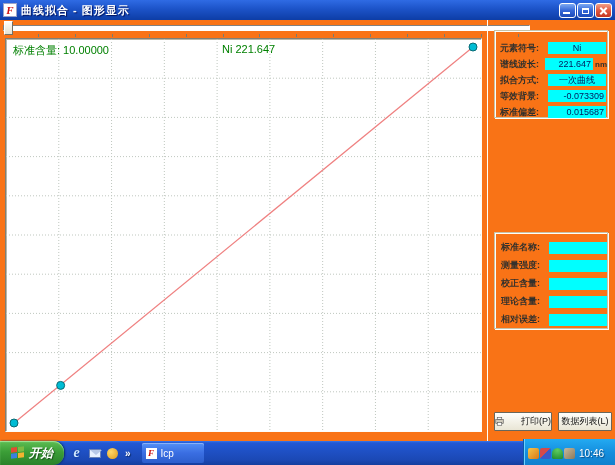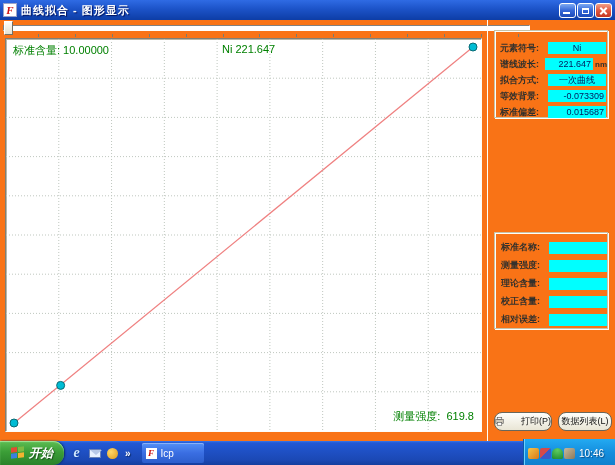--- a/index.html
+++ b/index.html
@@ -63,21 +63,21 @@
     white-space:nowrap; overflow:hidden; }
   .vbox { width:58px; height:12px; background:#00ffff; color:#002060; font-size:9px;
     line-height:12px; padding:0 2px; overflow:hidden; white-space:nowrap; }
   .vbox.center { text-align:center; } .vbox.right { text-align:right; }
   .vbox.narrow { width:50px; }
   .suffix { font-size:8px; color:#33312c; margin-left:2px; font-weight:bold; }
 
   .panel-buttons { position:absolute; top:392px; left:0; width:128px; height:20px; }
   .xp-btn { position:absolute; top:0; height:19px; font-size:9px; color:#111;
     background:linear-gradient(180deg,#fefefb,#e9e5d5);
-    border:1px solid #68675c; border-radius:8px; display:flex; align-items:center;
+    border:1px solid #68675c; border-radius:1px; display:flex; align-items:center;
     justify-content:center; gap:17px; cursor:pointer; white-space:nowrap;
     font-family:"Liberation Sans",sans-serif; }
   .btn-print { left:6px; width:58px; }
   .btn-list { left:70px; width:54px; }
 
   
   .taskbar { position:absolute; bottom:0; left:0; width:615px; height:24px;
     background:linear-gradient(180deg,#3a77e8 0%,#2258d4 8%,#1b48b4 80%,#143e9e 100%);
     display:flex; align-items:center; }
   .start-btn { width:64px; height:24px; border-radius:0 11px 11px 0;
@@ -187,21 +187,20 @@
           <line x1="0" y1="274.4" x2="475" y2="274.4" stroke="#bfc7bf" stroke-dasharray="1 2" stroke-width="1"></line>
           <line x1="0" y1="313.6" x2="475" y2="313.6" stroke="#bfc7bf" stroke-dasharray="1 2" stroke-width="1"></line>
           <line x1="0" y1="352.8" x2="475" y2="352.8" stroke="#bfc7bf" stroke-dasharray="1 2" stroke-width="1"></line>
           <line x1="8" y1="384" x2="467" y2="8" stroke="#ef8080" stroke-width="1.2"></line>
           <circle cx="8" cy="384" r="4" fill="#00bcd4" stroke="#0a6a74" stroke-width="1"></circle>
           <circle cx="54.655372700871254" cy="346.4" r="4" fill="#00bcd4" stroke="#0a6a74" stroke-width="1"></circle>
           <circle cx="467" cy="8" r="4" fill="#00bcd4" stroke="#0a6a74" stroke-width="1"></circle>
         </svg>
       <span class="chart-label lbl-ymax">标准含量: 10.00000</span>
       <span class="chart-label lbl-series">Ni 221.647</span>
-      <span class="chart-label lbl-xmax">测量强度:  619.8</span>
     </div>
 
     <div class="panel">
 
       <div class="groupbox group-fit">
         <div class="frow">
           <span class="flabel">元素符号:</span>
           <span class="vbox center">Ni</span>
         </div>
         <div class="frow">
@@ -226,25 +225,25 @@
       <div class="groupbox group-sample">
         <div class="frow">
           <span class="flabel">标准名称:</span>
           <span class="vbox"></span>
         </div>
         <div class="frow">
           <span class="flabel">测量强度:</span>
           <span class="vbox"></span>
         </div>
         <div class="frow">
+          <span class="flabel">校正含量:</span>
+          <span class="vbox"></span>
+        </div>
+        <div class="frow">
           <span class="flabel">理论含量:</span>
-          <span class="vbox"></span>
-        </div>
-        <div class="frow">
-          <span class="flabel">校正含量:</span>
           <span class="vbox"></span>
         </div>
         <div class="frow">
           <span class="flabel">相对误差:</span>
           <span class="vbox"></span>
         </div>
       </div>
 
       <div class="panel-buttons">
         <button class="xp-btn btn-print">

